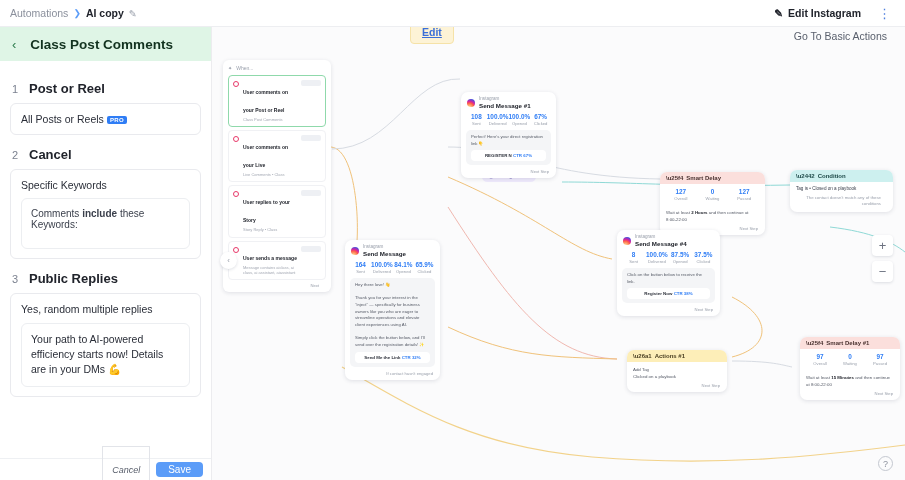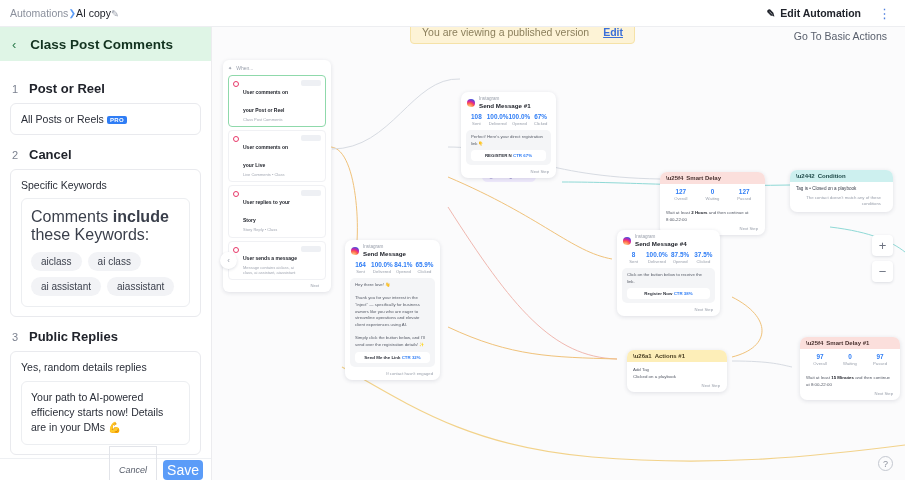--- a/index.html
+++ b/index.html
@@ -7,24 +7,24 @@
   body {
     width:905px; height:480px; overflow:hidden;
     font-family:"Liberation Sans", sans-serif;
     background:#fbfbfc; color:#20232b; position:relative;
   }
   
   .topbar {
     height:27px; background:#ffffff; border-bottom:1px solid #edeef1;
     display:flex; align-items:center; padding:0 10px; position:relative; z-index:40;
   }
-  .crumb { display:flex; align-items:center; font-size:10.5px; }
+  .crumb { display:flex; align-items:center; gap:5px; font-size:10.5px; }
   .crumb .c1 { color:#8b909c; }
   .crumb .sep { color:#5b9cf8; font-size:9px; }
-  .crumb .c2 { color:#20232b; font-weight:400; }
+  .crumb .c2 { color:#20232b; font-weight:700; }
   .pen { color:#9aa0ac; font-size:9.5px; }
   .topright { margin-left:auto; display:flex; align-items:center; gap:6px; }
   .edit-auto {
     display:flex; align-items:center; gap:5px; font-size:10.5px; font-weight:600;
     color:#20232b; background:#fff; padding:3px 7px; border-radius:5px;
   }
   .kebab { color:#4e7fdd; font-size:13px; line-height:1; letter-spacing:0; padding:0 4px;}
   
   .banner {
     position:absolute; left:410px; top:20px; z-index:35;
@@ -56,39 +56,39 @@
   .card {
     border:1px solid #e9eaee; border-radius:6px; background:#fff;
     padding:9px 10px; font-size:10.5px; color:#2a2e38;
   }
   .pro {
     display:inline-block; background:#2f7df5; color:#fff; font-size:6px;
     font-weight:700; padding:1px 3px; border-radius:2px; vertical-align:1px;
     margin-left:3px; letter-spacing:.4px;
   }
   .kw-box { border:1px solid #eceef1; border-radius:6px; padding:9px 9px 10px; margin-top:7px; }
-  .kw-title { font-size:16px; color:#3a3f4b; margin-bottom:8px; }
+  .kw-title { font-size:10px; color:#3a3f4b; margin-bottom:8px; }
   .kw-title b { font-weight:700; }
   .chips { display:flex; flex-wrap:wrap; gap:6px; }
   .chip {
     background:#f2f3f6; border-radius:11px; padding:4px 10px;
     font-size:10px; color:#3d424e;
   }
   .reply {
     border:1px solid #eceef1; border-radius:6px; padding:8px 9px; margin-top:8px;
     font-size:10.5px; line-height:1.45; color:#2a2e38;
   }
   .sb-subtitle { font-size:10.5px; color:#2a2e38; }
   .sb-footer {
     position:absolute; left:0; right:0; bottom:0; height:22px; background:#fff;
     border-top:1px solid #eef0f3; display:flex; justify-content:flex-end;
     align-items:center; gap:6px; padding:0 8px;
   }
   .btn-ghost { font-size:9px; border:1px solid #e2e4e9; border-radius:0; padding:18px 9px; color:#5a606d;font-style:italic; }
-  .btn-blue { font-size:14px; background:#5b9cf8; color:#fff; border-radius:4px; padding:2px 4px; }
+  .btn-blue { font-size:10px; background:#5b9cf8; color:#fff; border-radius:4px; padding:2px 12px; }
   
   .canvas { position:absolute; left:212px; top:27px; right:0; bottom:0; background:#fbfbfc; overflow:hidden; }
   .node { position:absolute; background:#fff; border-radius:7px; box-shadow:0 1px 4px rgba(30,40,70,.13); }
   .nd-head { display:flex; align-items:center; gap:4px; padding:4px 6px; }
   .nd-sub { font-size:4.6px; color:#9aa0ac; line-height:1.25; }
   .nd-title { font-size:6.2px; font-weight:700; color:#20232b; line-height:1.25; }
   .ig-dot {
     width:8px; height:8px; border-radius:50%; flex:none;
     background:radial-gradient(circle at 30% 107%, #fdf497 0%, #fd5949 45%, #d6249f 60%, #285AEB 90%);
   }
@@ -133,28 +133,27 @@
 <div class="topbar">
   <div class="crumb">
     <span class="c1">Automations</span>
     <span class="sep">❯</span>
     <span class="c2">AI copy</span>
     <span class="pen">✎</span>
   </div>
   <div class="topright">
     <div class="edit-auto">
       <span>✎</span>
-      <span>Edit Automation</span>
+      <span>Edit Instagram</span>
     </div>
     <div class="kebab">⋮</div>
   </div>
 </div>
 
 <div class="banner">
-  <span>You are viewing a published version</span>
   <span class="lnk">Edit</span>
 </div>
 <div class="basic-builder">Go To Basic Actions</div>
 
 <div class="sidebar">
   <div class="sb-head">
     <span class="sb-back">‹</span>
     <span class="sb-title">Class Post Comments</span>
   </div>
   <div class="sb-body">
@@ -168,35 +167,29 @@
     </div>
 
     <div class="step">
       <span class="step-num">2</span>
       <span class="step-label">Cancel</span>
     </div>
     <div class="card">
       <div>Specific Keywords</div>
       <div class="kw-box">
         <div class="kw-title"><span>Comments </span><b>include</b><span> these Keywords:</span></div>
-        <div class="chips">
-          <span class="chip">aiclass</span>
-          <span class="chip">ai class</span>
-          <span class="chip">ai assistant</span>
-          <span class="chip">aiassistant</span>
-        </div>
       </div>
     </div>
 
     <div class="step">
       <span class="step-num">3</span>
       <span class="step-label">Public Replies</span>
     </div>
     <div class="card">
-      <div class="sb-subtitle">Yes, random details replies</div>
+      <div class="sb-subtitle">Yes, random multiple replies</div>
       <div class="reply">Your path to AI-powered efficiency starts now! Details are in your DMs 💪</div>
 
     </div>
   </div>
   <div class="sb-footer">
     <span class="btn-ghost">Cancel</span>
     <span class="btn-blue">Save</span>
   </div>
 </div>
 

